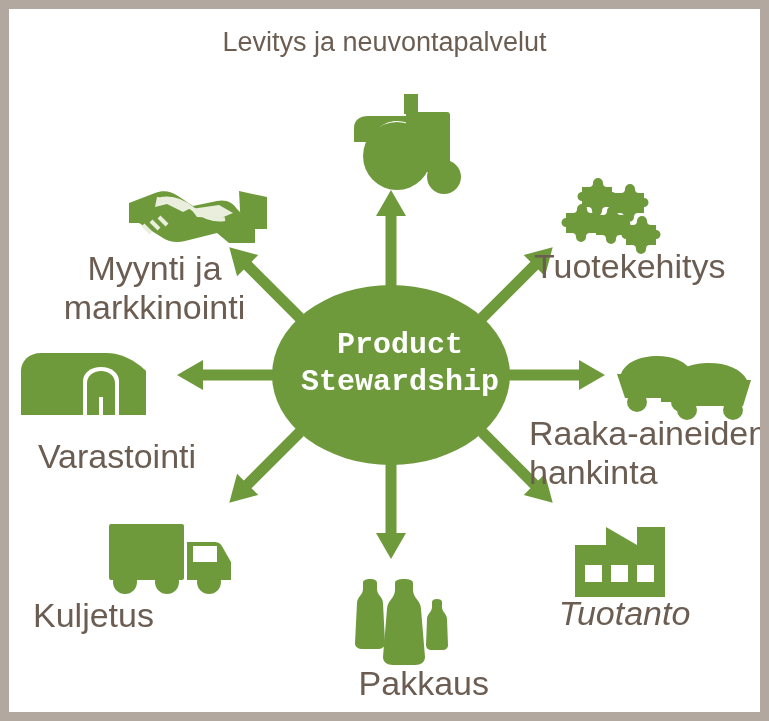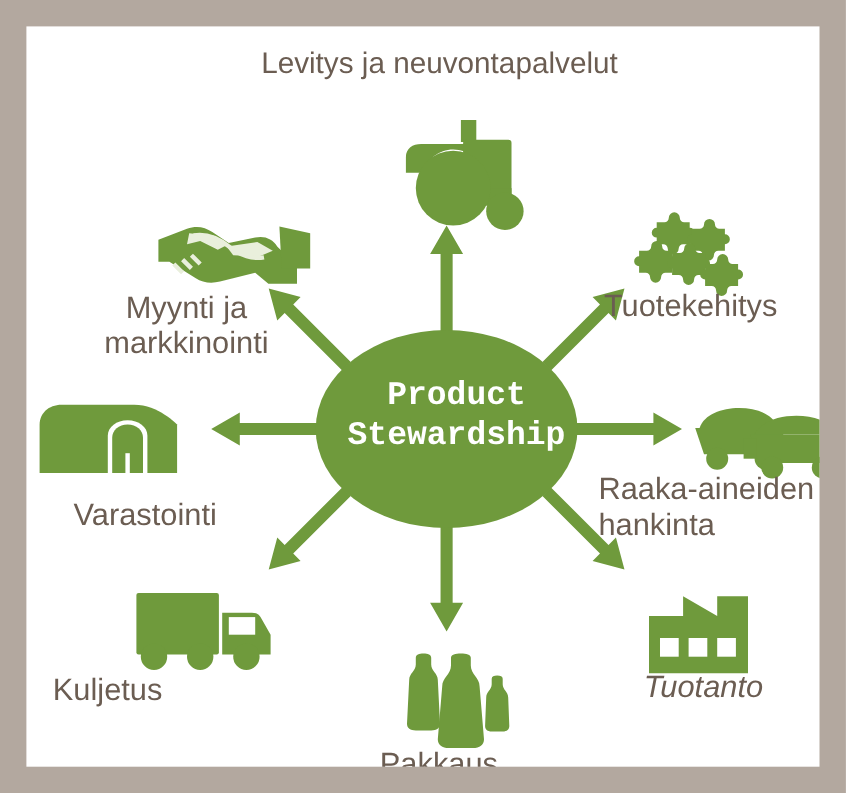--- a/index.html
+++ b/index.html
@@ -15,21 +15,21 @@
     overflow: hidden;
   }
   #frame {
     position: absolute;
     left: 0;
     top: 0;
     width: 769px;
     height: 721px;
     box-sizing: border-box;
     background: #b3a89f;
-    padding: 24px;
+    padding: 9px;
   }
   #canvas {
     position: relative;
     width: 100%;
     height: 100%;
     background: #ffffff;
     box-sizing: border-box;
     overflow: hidden;
   }
   #diagram-svg {
@@ -58,26 +58,26 @@
     pointer-events: auto;
   }
   #title-text {
     font-size: 27px;
     left: 0;
     top: 18px;
     width: 751px;
     text-align: center;
   }
   .node-label {
-    font-size: 28px;
+    font-size: 34px;
   }
   #label-myynti     { left: 38px;  top: 240px; width: 215px; text-align: center; }
   #label-varastointi{ left: 8px;   top: 428px; width: 200px; text-align: center; }
   #label-kuljetus   { left: 24px;  top: 587px; width: 190px; }
-  #label-pakkaus    { left: 270px; top: 655px; width: 210px; text-align: center; }
+  #label-pakkaus    { left: 270px; top: 655px; width: 210px; text-align: right; }
   #label-tuotanto   { left: 508px; top: 585px; width: 215px; text-align: center; font-style: italic; }
   #label-raaka      { left: 520px; top: 405px; width: 230px; text-align: left; }
   #label-tuotekehitys{ left: 525px; top: 238px; width: 230px; text-align: left; }
   #center-text {
     position: absolute;
     left: 272px;
     top: 318px;
     width: 238px;
     text-align: center;
     color: #ffffff;

